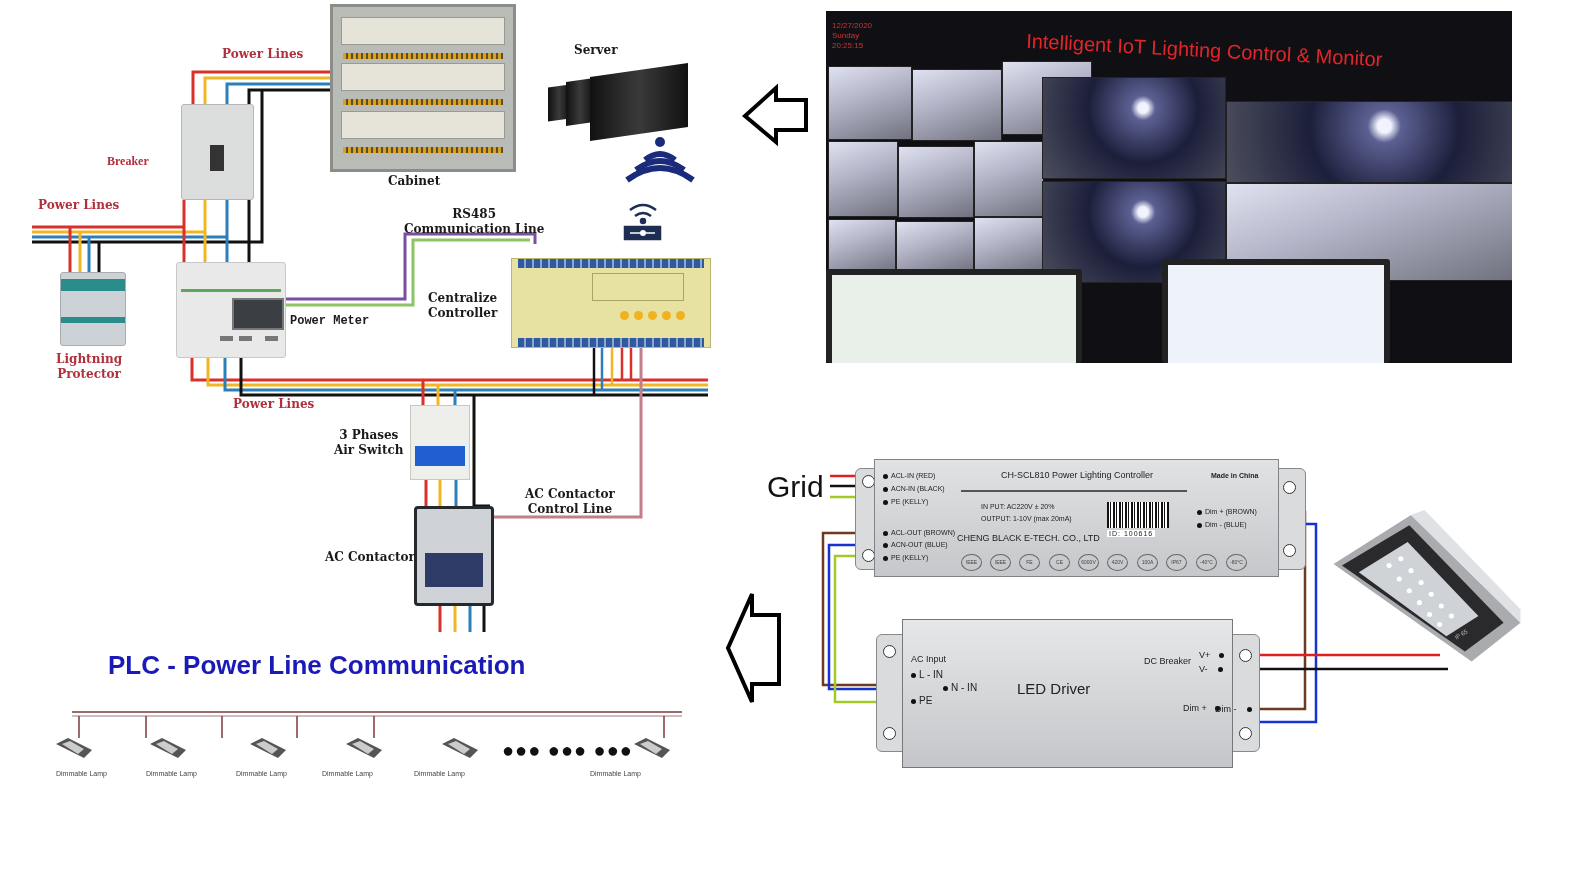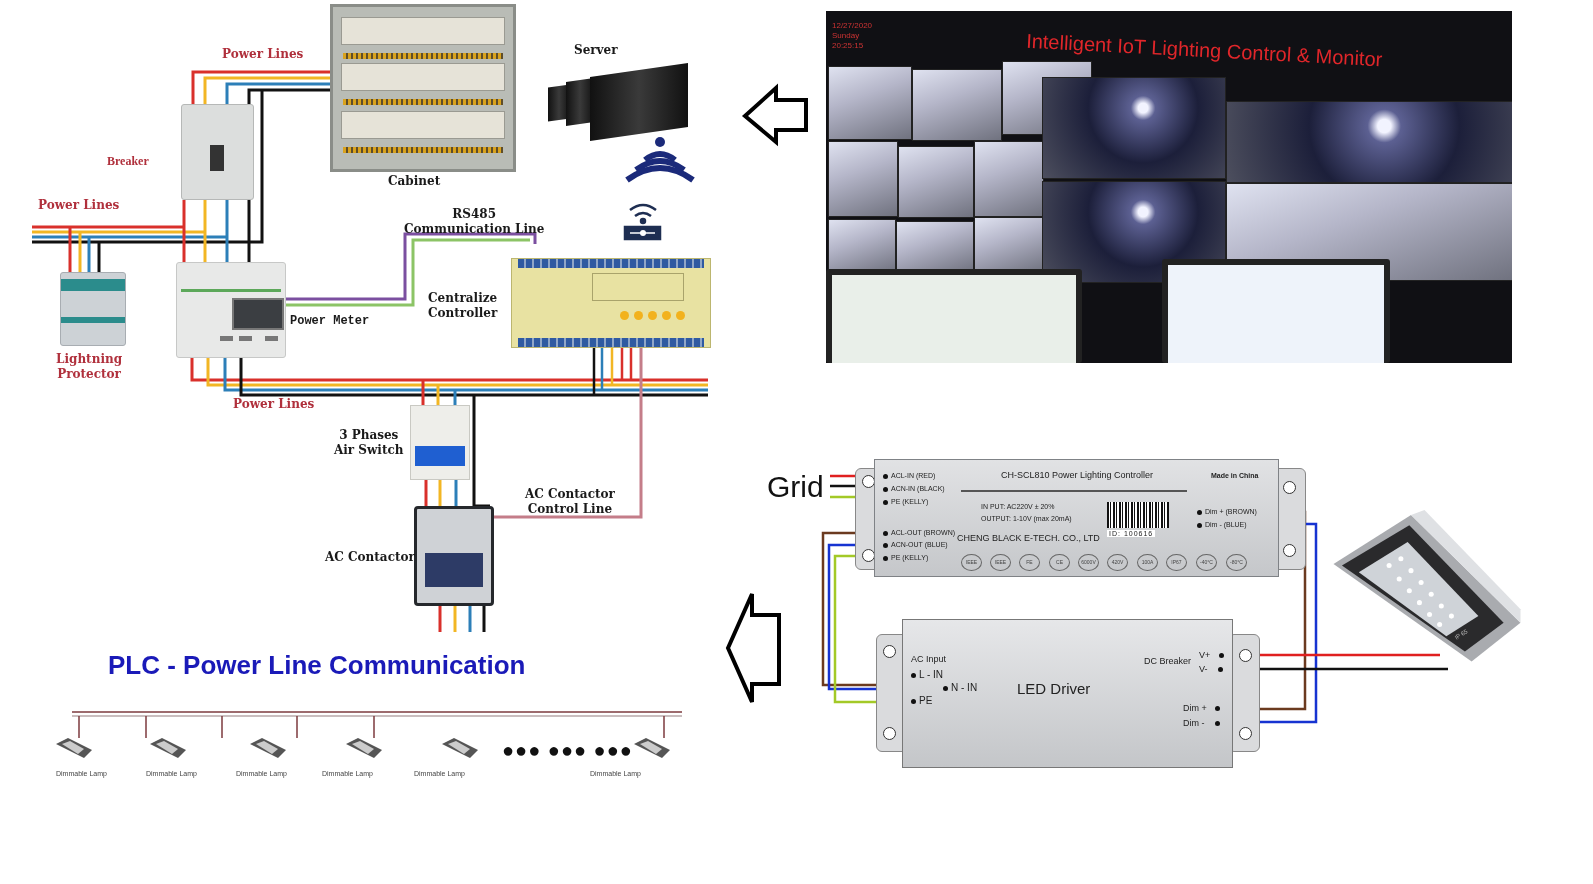--- a/index.html
+++ b/index.html
@@ -353,21 +353,21 @@
 <div class="box driver">
   <div class="tiny" style="left:8px;top:34px;font-size:9px;">AC Input</div>
   <div class="tiny" style="left:8px;top:49px;font-size:10px;"><span class="dot"></span><span>L - IN</span></div>
   <div class="tiny" style="left:8px;top:62px;font-size:10px;margin-left:32px;"><span class="dot"></span><span>N - IN</span></div>
   <div class="tiny" style="left:8px;top:75px;font-size:10px;"><span class="dot"></span><span>PE</span></div>
   <div class="tiny" style="left:114px;top:60px;font-size:15px;">LED  Driver</div>
   <div class="tiny" style="left:241px;top:36px;font-size:9px;">DC Breaker</div>
   <div class="tiny" style="left:296px;top:30px;font-size:9px;"><span>V+</span> <span class="dot" style="margin-left:6px"></span></div>
   <div class="tiny" style="left:296px;top:44px;font-size:9px;"><span>V-</span> <span class="dot" style="margin-left:8px"></span></div>
   <div class="tiny" style="left:280px;top:83px;font-size:9px;"><span>Dim +</span> <span class="dot" style="margin-left:6px"></span></div>
-  <div class="tiny" style="left:280px;top:98px;font-size:9px;"><span>Dim -</span> <span class="dot" style="margin-left:8px"></span></div>
+  <div class="tiny" style="left:280px;top:84px;font-size:9px;padding-left:32px;"><span>Dim -</span> <span class="dot" style="margin-left:8px"></span></div>
 </div>
 
 <svg class="lamp" style="left:1322px;top:510px;" width="230" height="190" viewBox="0 0 230 190">
   <path d="M4 64 L96 6 L226 134 L168 180 Z" fill="#a9abaf"></path>
   <path d="M14 66 L94 18 L206 134 L160 168 Z" fill="#2a2a2c"></path>
   <path d="M34 74 L92 38 L176 126 L138 150 Z" fill="#cfd3d8"></path>
   <g fill="#fff">
     <circle cx="70" cy="66" r="3"></circle>
       <circle cx="84" cy="58" r="3"></circle>
       <circle cx="96" cy="72" r="3"></circle>

